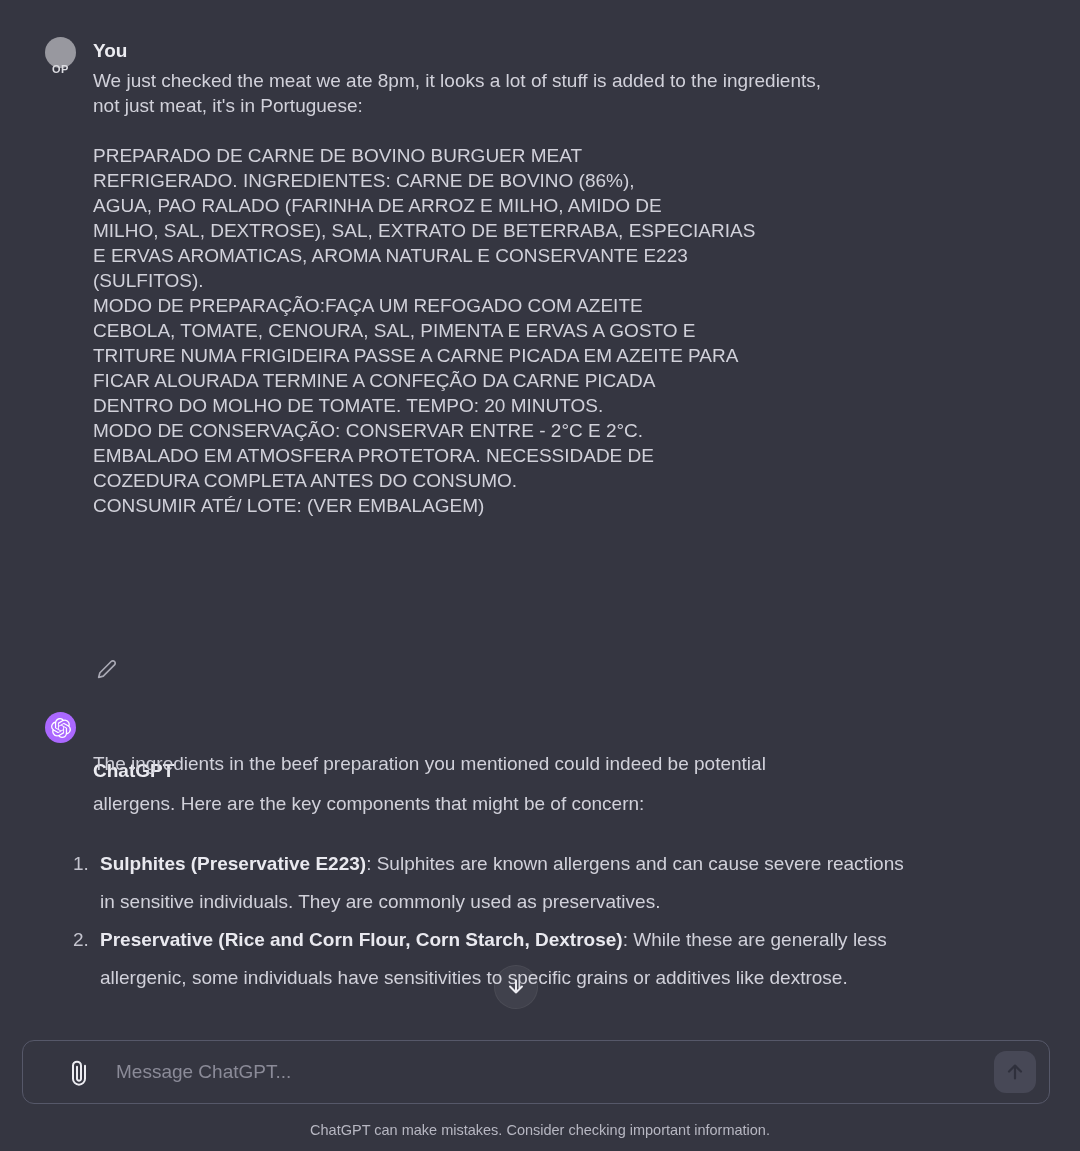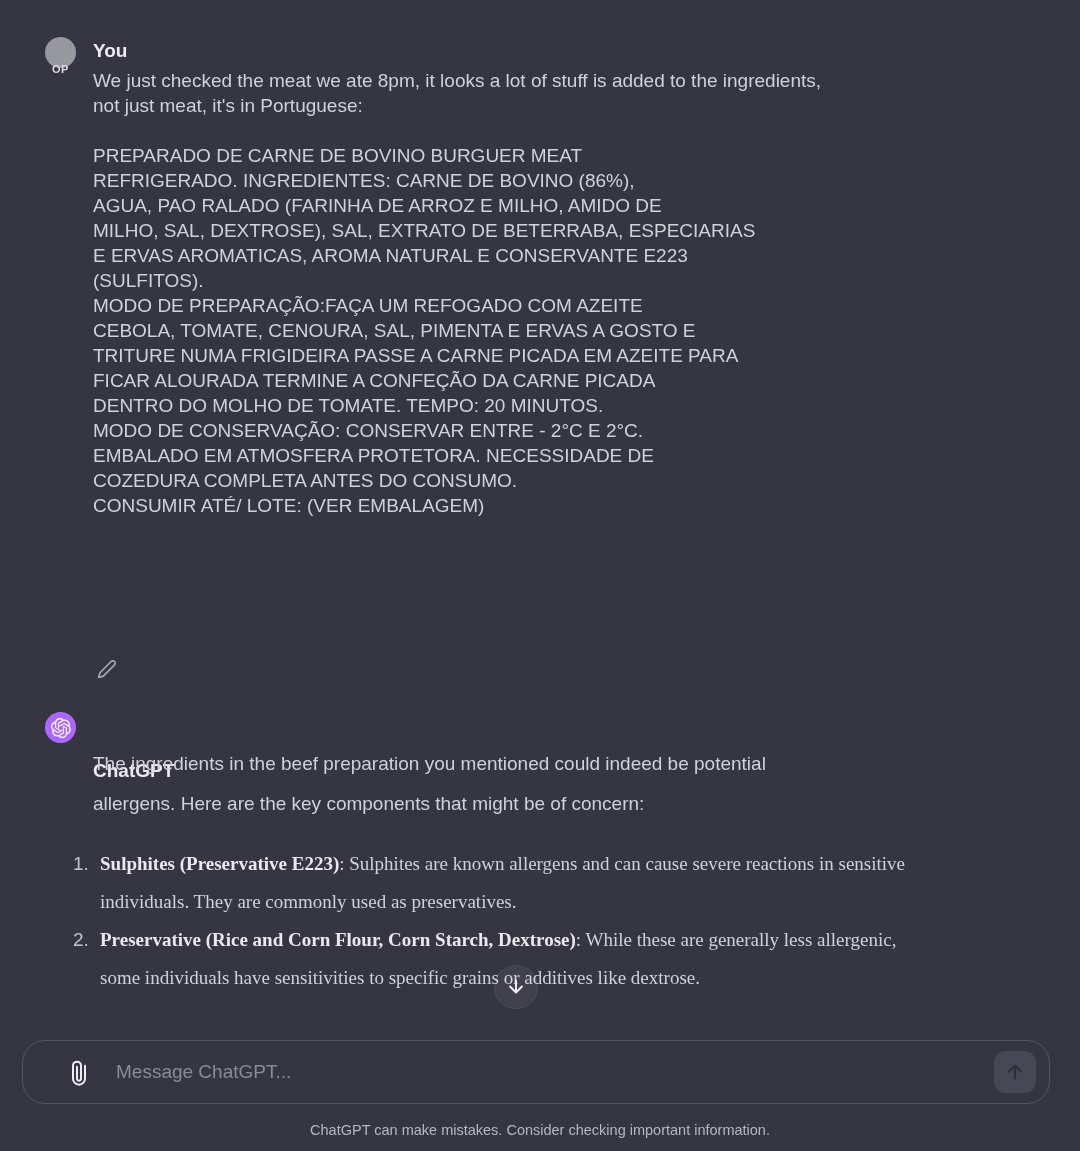--- a/index.html
+++ b/index.html
@@ -38,21 +38,21 @@
     position: absolute; left: 93px; top: 744px; width: 900px;
     font-size: 19px; line-height: 40px; color: #d1d1da;
     white-space: pre-line;
   }
   .assistant-list {
     position: absolute; left: 73px; top: 845px; width: 870px;
     font-size: 19px; line-height: 38px; color: #d1d1da;
   }
   .list-item { display: flex; }
   .list-marker { width: 27px; flex: 0 0 27px; color: #c4c4ce; }
-  .list-body { width: 820px; font-family: Liberation Serif, serif; }
+  .list-body { width: 820px; }
   .list-term { font-weight: 700; color: #e9e9ef; }
 
   
   .edit-btn {
     position: absolute; left: 94px; top: 657px; width: 26px; height: 26px;
     background: none; border: none; cursor: pointer; padding: 2px;
   }
   .edit-btn svg { stroke: #a9a9b4; }
 
   
@@ -60,21 +60,21 @@
     position: absolute; left: 494px; top: 965px; width: 44px; height: 44px;
     border-radius: 50%; border: 1px solid rgba(255,255,255,0.05);
     background: rgba(255,255,255,0.06);
     display: flex; align-items: center; justify-content: center; cursor: pointer;
   }
   .scroll-btn svg { stroke: #ececf1; }
 
   
   .composer {
     position: absolute; left: 22px; top: 1040px; width: 1028px; height: 64px;
-    border: 1px solid #565869; border-radius: 23px;
+    border: 1px solid #565869; border-radius: 12px;
     display: flex; align-items: center;
   }
   .attach-btn {
     position: absolute; left: 44px; top: 19px; width: 26px; height: 26px;
     background: none; border: none; cursor: pointer; padding: 0;
   }
   .attach-btn svg { stroke: #ececf1; transform: rotate(-45deg); }
   .composer input {
     position: absolute; left: 93px; top: 0; width: 860px; height: 62px;
     background: transparent; border: none; outline: none;

